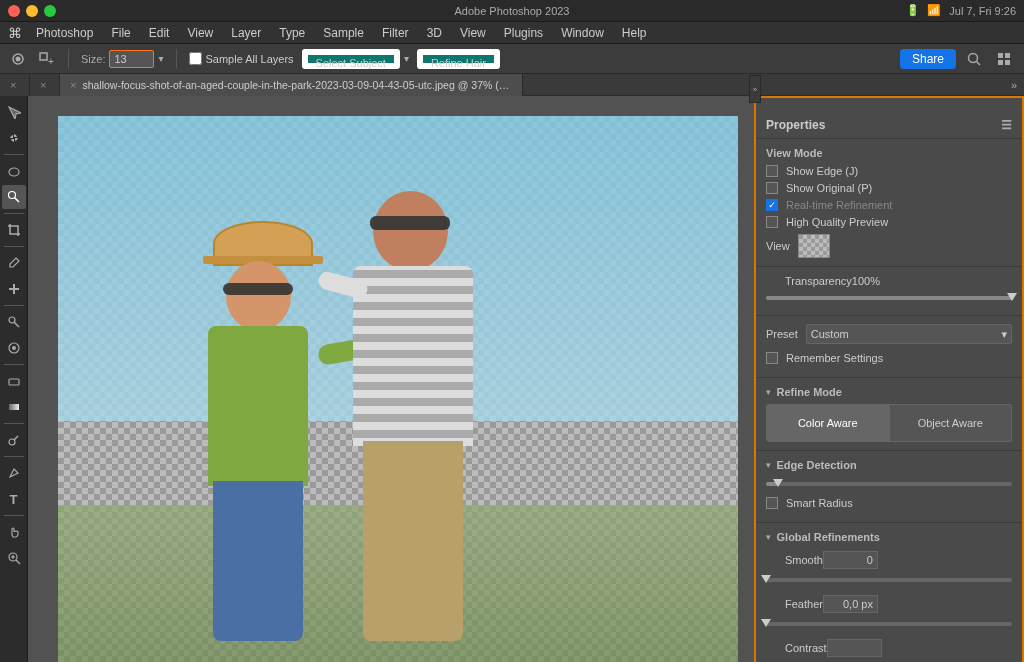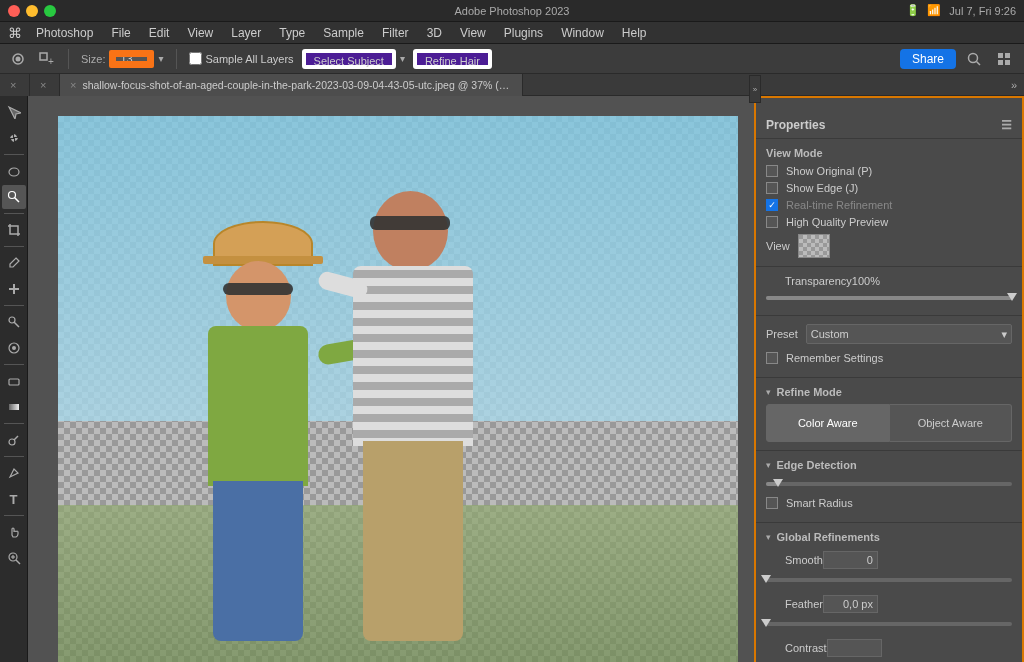--- a/index.html
+++ b/index.html
@@ -102,38 +102,38 @@
       margin: 0 4px;
     }
     .size-field {
       display: flex;
       align-items: center;
       gap: 4px;
     }
     .size-label { color: #aaa; font-size: 11px; }
     .size-input {
       background: #555;
-      border: 7px solid #f97316;
+      border: 1px solid #f97316;
       color: #ccc;
       width: 45px;
       height: 18px;
       padding: 1px 4px;
       font-size: 11px;
       border-radius: 2px;
     }
     .checkbox-option {
       display: flex;
       align-items: center;
       gap: 4px;
       font-size: 11px;
       color: #ccc;
     }
     .options-button {
-      background: #4c1d95;
-      border: 4px solid #ffffff;
+      background: #0f766e;
+      border: 6px solid #ffffff;
       color: #ccc;
       padding: 2px 8px;
       font-size: 11px;
       border-radius: 3px;
       cursor: pointer;
       height: 20px;
     }
     #share-btn {
       margin-left: auto;
       background: #1473e6;
@@ -768,25 +768,25 @@
         <span>Properties</span>
         <span style="cursor:pointer; color:#aaa;">☰</span>
       </div>
 
       <div id="panel-content">
 
         <div class="panel-section">
           <div class="section-title">View Mode</div>
           <div class="view-mode-row">
             <div class="panel-checkbox"></div>
-            <span class="view-label">Show Original (P)</span>
+            <span class="view-label">Show Edge (J)</span>
           </div>
           <div class="view-mode-row">
             <div class="panel-checkbox"></div>
-            <span class="view-label">Show Edge (J)</span>
+            <span class="view-label">Show Original (P)</span>
           </div>
           <div class="view-mode-row">
             <div class="panel-checkbox checked"></div>
             <span class="view-label disabled">Real-time Refinement</span>
           </div>
           <div class="view-mode-row">
             <div class="panel-checkbox"></div>
             <span class="view-label">High Quality Preview</span>
           </div>
 

